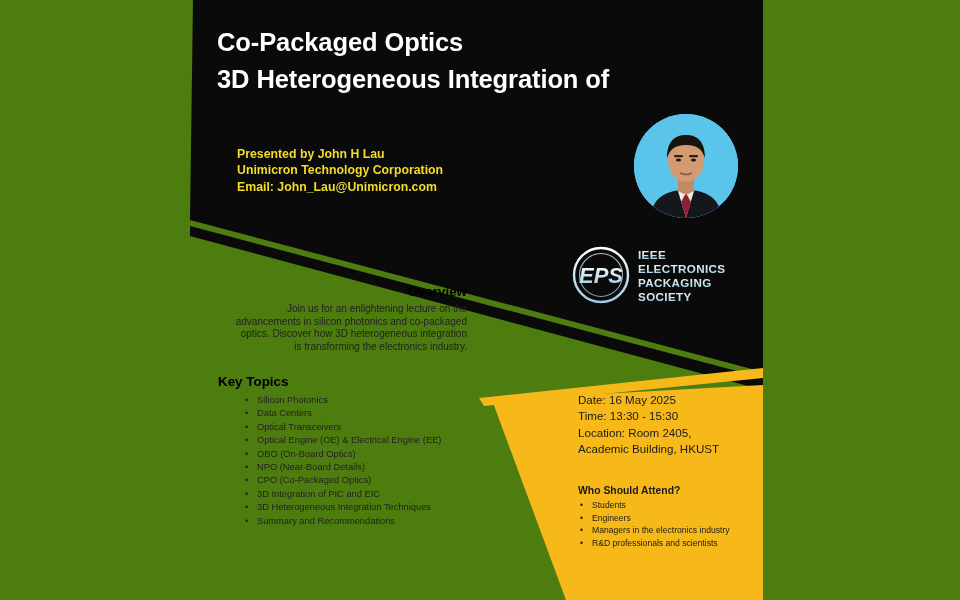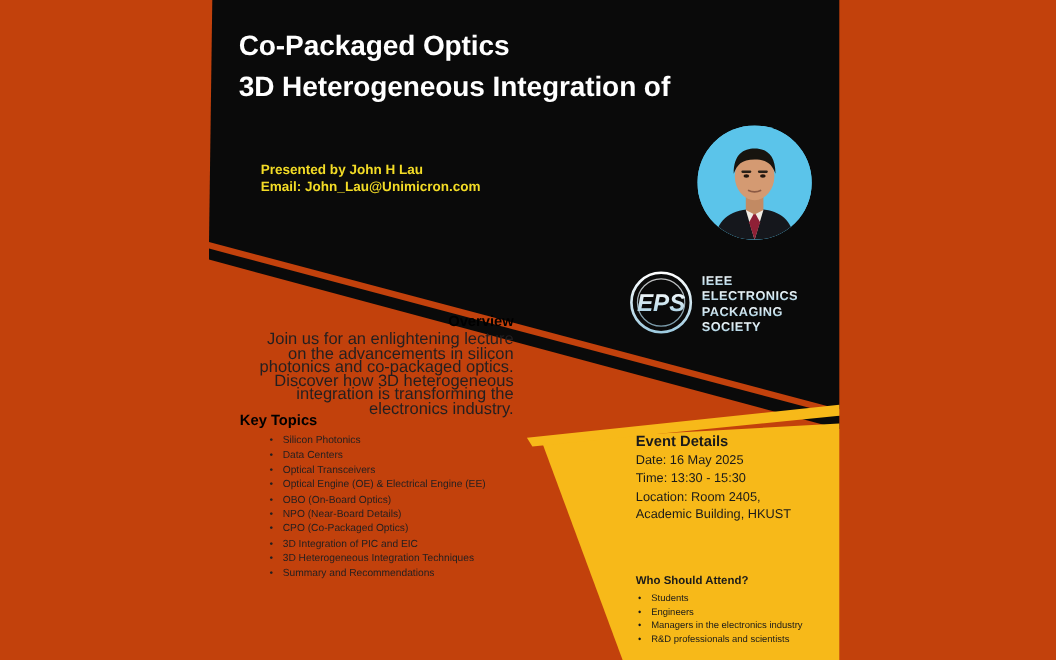--- a/index.html
+++ b/index.html
@@ -7,21 +7,21 @@
     padding: 0;
     background: #ffffff;
   }
   body {
     font-family: "Liberation Sans", sans-serif;
   }
   #poster {
     position: relative;
     width: 960px;
     height: 600px;
-    background: #c2410c;
+    background: #4d7c0f;
     overflow: hidden;
   }
   #shapes {
     position: absolute;
     left: 0; top: 0;
     width: 960px;
     height: 600px;
   }
 
   
@@ -87,21 +87,21 @@
   }
   .sec-head-dark {
     color: #000000;
     font-size: 13.4px;
     font-weight: bold;
     margin: 0 0 3px 0;
     line-height: 16px;
   }
   .overview-body {
     color: #231f20;
-    font-size: 15px;
+    font-size: 10px;
     line-height: 12.6px;
   }
 
   .key-topics {
     position: absolute;
     left: 218px;
     top: 374px;
     width: 300px;
   }
   .topic-list {
@@ -141,21 +141,21 @@
   .event-line {
     color: #1a1a1a;
     font-size: 11.6px;
     line-height: 16.3px;
     white-space: nowrap;
   }
 
   .who-attend {
     position: absolute;
     left: 578px;
-    top: 522px;
+    top: 484px;
     width: 185px;
   }
   .who-head {
     color: #1a1a1a;
     font-size: 10.4px;
     font-weight: bold;
     margin: 0 0 2px 0;
     line-height: 13px;
   }
   .who-list {
@@ -194,20 +194,21 @@
     <polygon points="479,398 763,368 763,378 484,406" fill="#f7b919"></polygon>
   </svg>
 
   <div class="header-block">
     <div class="title-line">Co-Packaged Optics</div>
     <div class="title-line">3D Heterogeneous Integration of</div>
   </div>
 
   <div class="presenter-block">
     <div class="presenter-line">Presented by John H Lau</div>
+    <div class="presenter-line">Unimicron Technology Corporation</div>
     <div class="presenter-line">Email: John_Lau@Unimicron.com</div>
   </div>
 
   <div class="portrait">
     <svg viewBox="0 0 104 104" width="104" height="104">
       <rect x="0" y="0" width="104" height="104" fill="#5bc4ea"></rect>
 
       <path d="M16 104 C18 84 32 76 52 76 C72 76 86 84 88 104 Z" fill="#15171c"></path>
 
       <path d="M44 77 L52 104 L60 77 L52 73 Z" fill="#f0ece4"></path>
@@ -266,21 +267,20 @@
       <li><span class="bullet">•</span><span>OBO (On-Board Optics)</span></li>
       <li><span class="bullet">•</span><span>NPO (Near-Board Details)</span></li>
       <li><span class="bullet">•</span><span>CPO (Co-Packaged Optics)</span></li>
       <li><span class="bullet">•</span><span>3D Integration of PIC and EIC</span></li>
       <li><span class="bullet">•</span><span>3D Heterogeneous Integration Techniques</span></li>
       <li><span class="bullet">•</span><span>Summary and Recommendations</span></li>
     </ul>
   </div>
 
   <div class="event-details">
-    <div class="sec-head-panel">Event Details</div>
     <div class="event-line">Date: 16 May 2025</div>
     <div class="event-line">Time: 13:30 - 15:30</div>
     <div class="event-line">Location: Room 2405,</div>
     <div class="event-line">Academic Building, HKUST</div>
   </div>
 
   <div class="who-attend">
     <div class="who-head">Who Should Attend?</div>
     <ul class="who-list">
       <li><span class="bullet">•</span><span>Students</span></li>

